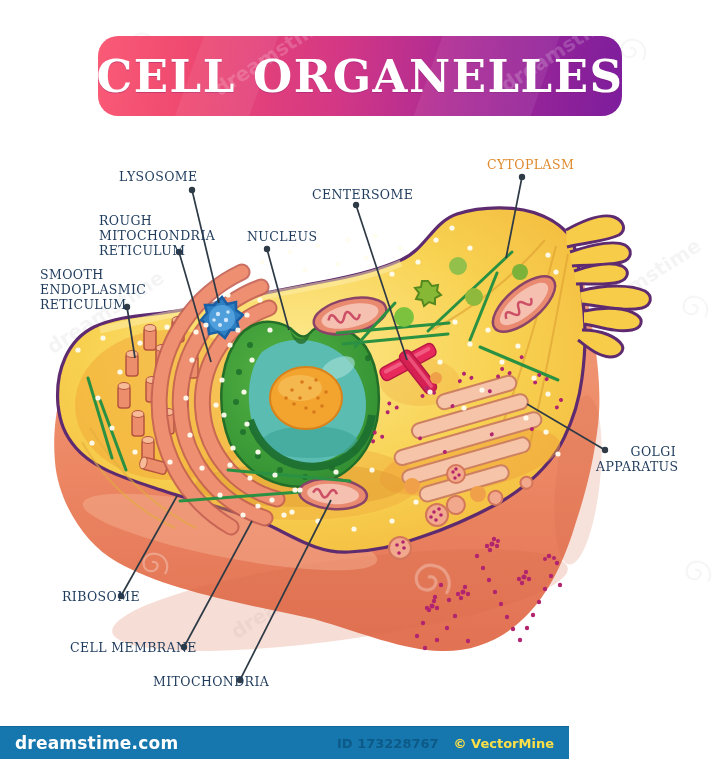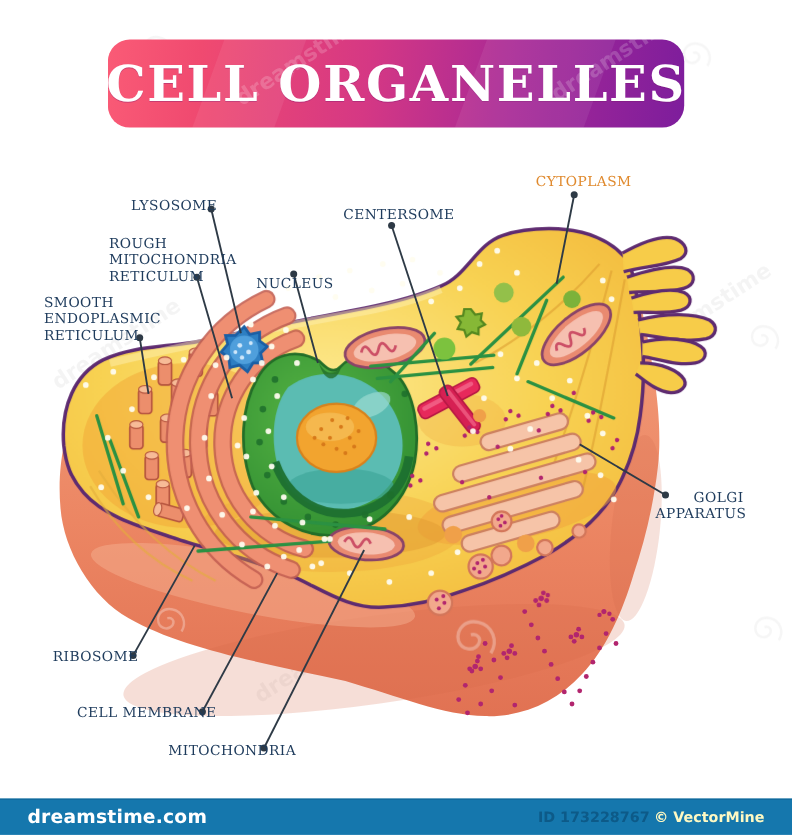--- a/index.html
+++ b/index.html
@@ -13,45 +13,45 @@
     z-index:10;overflow:hidden;display:flex;align-items:center;justify-content:center;}
   #banner:before,#banner:after{content:"";position:absolute;top:-30px;width:70px;height:160px;
     background:rgba(255,255,255,.07);transform:rotate(20deg);}
   #banner:before{left:90px;} #banner:after{left:330px;width:110px;}
   #page-title{color:#fff;font-family:"DejaVu Serif",serif;font-weight:bold;font-size:45px;
     letter-spacing:1.5px;white-space:nowrap;text-shadow:0 1px 0 rgba(120,20,110,.35);}
   
   .lbl{position:absolute;z-index:20;font-family:"DejaVu Serif",serif;font-weight:normal;
     font-size:12.5px;line-height:15px;letter-spacing:.4px;color:var(--label_text);
     white-space:pre-line;}
-  #lbl-lysosome{left:119px;top:179px;}
+  #lbl-lysosome{left:119px;top:169px;}
   #lbl-rough-er{left:99px;top:213px;}
-  #lbl-nucleus{left:233px;top:229px;margin-top:21px;}
+  #lbl-nucleus{left:247px;top:229px;}
   #lbl-centersome{left:312px;top:187px;}
   #lbl-cytoplasm{left:487px;top:157px;color:var(--cytoplasm_label);}
   #lbl-smooth-er{left:40px;top:267px;}
   #lbl-golgi{left:596px;top:444px;width:80px;text-align:right;}
-  #lbl-ribosome{left:48px;top:589px;}
+  #lbl-ribosome{left:62px;top:589px;}
   #lbl-cell-membrane{left:70px;top:640px;}
   #lbl-mitochondria{left:137px;top:674px;margin-left:16px;}
   
   .wm{position:absolute;font-weight:bold;font-size:20px;transform:rotate(-33deg);
       pointer-events:none;white-space:nowrap;}
   .wm.light{color:#fff;opacity:.18;z-index:12;}
   .wm.gray{color:#777;opacity:.07;z-index:5;}
   #wm1{left:205px;top:42px;} #wm2{left:492px;top:38px;}
   #wm3{left:222px;top:585px;} #wm4{left:38px;top:300px;} #wm5{left:575px;top:268px;}
   
-  #footer{position:absolute;left:0;bottom:0;width:720px;height:33px;background:var(--footer_blue);
+  #footer{position:absolute;left:0;bottom:0;width:569px;height:33px;background:var(--footer_blue);
     border-top:1px solid #0f6697;box-sizing:border-box;display:flex;align-items:center;
-    justify-content:space-between;padding:0 25px;z-index:30;}
+    justify-content:space-between;padding:0 15px;z-index:30;}
   #footer .site{color:#fff;font-weight:bold;font-size:17px;letter-spacing:.2px;}
-  #footer .right{display:flex;align-items:center;gap:4px;font-weight:bold;font-size:13px;}
+  #footer .right{display:flex;align-items:center;gap:15px;font-weight:bold;font-size:13px;}
   #footer .imgid{color:#0d5a88;}
-  #footer .credit{color:#fef9c3;}
+  #footer .credit{color:#fde047;}
   
   #cell-svg{position:absolute;left:0;top:0;z-index:6;}
   .membrane{stroke:var(--membrane_purple);}
   .leader{stroke:#2e3a46;stroke-width:1.7;fill:none;}
   .ldot{fill:#2e3a46;}
   .wdot{fill:#fffdf0;opacity:.95;}
   .gdot{fill:#1d6f2c;opacity:.85;}
   .mdot{fill:var(--vesicle_magenta);}
   .gline{stroke:var(--microtubule_green);stroke-width:3;stroke-linecap:round;}
   .tan{stroke:#da9b30;stroke-width:2;fill:none;opacity:.55;}

